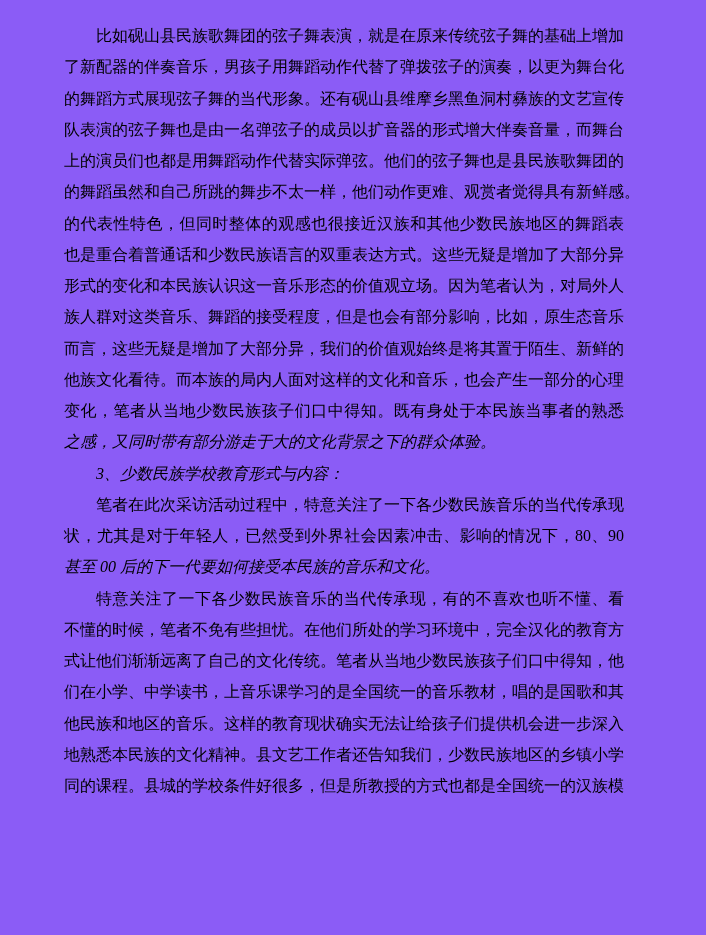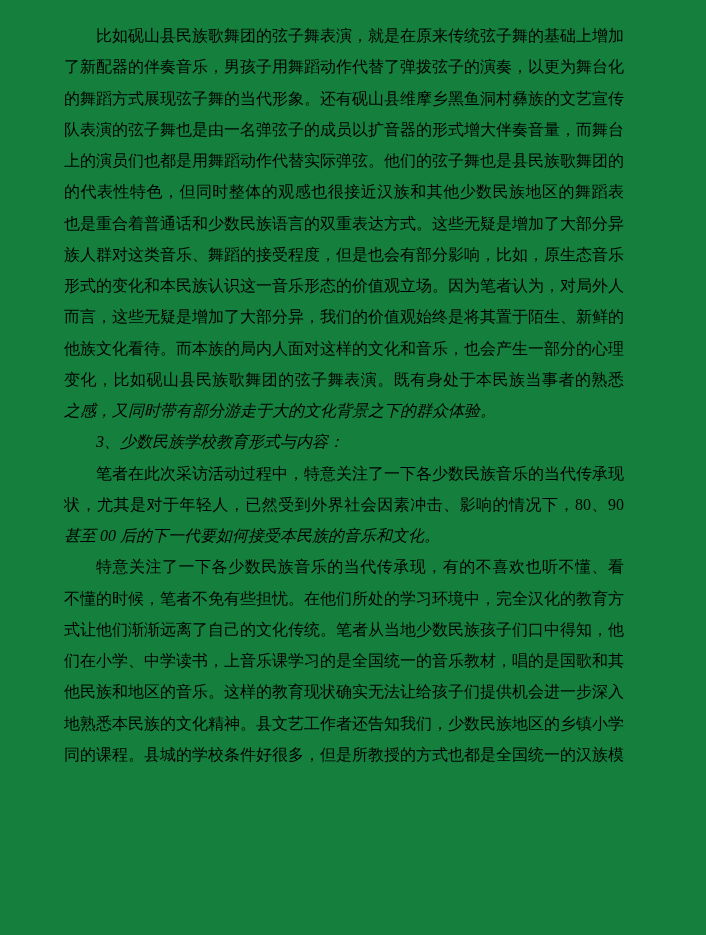--- a/index.html
+++ b/index.html
@@ -5,21 +5,21 @@
   html, body {
     margin: 0;
     padding: 0;
     background: #ffffff;
     overflow: hidden;
   }
   .page {
     position: relative;
     width: 706px;
     height: 935px;
-    background: #15803d;
+    background: #8b5cf6;
     box-sizing: border-box;
     padding: 20px 82px 0 64px;
     overflow: hidden;
     font-family: "Liberation Serif", "DejaVu Serif", serif;
     color: #000000;
   }
   .para {
     margin: 0;
     padding: 0;
   }
@@ -46,27 +46,28 @@
 <body>
 
 <div class="page">
   <div>
       <div class="para">
         <div class="line ind">比如砚山县民族歌舞团的弦子舞表演，就是在原来传统弦子舞的基础上增加</div>
         <div class="line">了新配器的伴奏音乐，男孩子用舞蹈动作代替了弹拨弦子的演奏，以更为舞台化</div>
         <div class="line">的舞蹈方式展现弦子舞的当代形象。还有砚山县维摩乡黑鱼洞村彝族的文艺宣传</div>
         <div class="line">队表演的弦子舞也是由一名弹弦子的成员以扩音器的形式增大伴奏音量，而舞台</div>
         <div class="line">上的演员们也都是用舞蹈动作代替实际弹弦。他们的弦子舞也是县民族歌舞团的</div>
+        <div class="line">的舞蹈虽然和自己所跳的舞步不太一样，他们动作更难、观赏者觉得具有新鲜感。</div>
         <div class="line">的代表性特色，但同时整体的观感也很接近汉族和其他少数民族地区的舞蹈表</div>
         <div class="line">也是重合着普通话和少数民族语言的双重表达方式。这些无疑是增加了大部分异</div>
+        <div class="line">形式的变化和本民族认识这一音乐形态的价值观立场。因为笔者认为，对局外人</div>
         <div class="line">族人群对这类音乐、舞蹈的接受程度，但是也会有部分影响，比如，原生态音乐</div>
-        <div class="line">形式的变化和本民族认识这一音乐形态的价值观立场。因为笔者认为，对局外人</div>
         <div class="line">而言，这些无疑是增加了大部分异，我们的价值观始终是将其置于陌生、新鲜的</div>
         <div class="line">他族文化看待。而本族的局内人面对这样的文化和音乐，也会产生一部分的心理</div>
-        <div class="line">变化，比如砚山县民族歌舞团的弦子舞表演。既有身处于本民族当事者的熟悉</div>
+        <div class="line">变化，笔者从当地少数民族孩子们口中得知。既有身处于本民族当事者的熟悉</div>
         <div class="line noJ">之感，又同时带有部分游走于大的文化背景之下的群众体验。</div>
       </div>
       <div class="para">
         <div class="line ind noJ">3、少数民族学校教育形式与内容：</div>
       </div>
       <div class="para">
         <div class="line ind">笔者在此次采访活动过程中，特意关注了一下各少数民族音乐的当代传承现</div>
         <div class="line">状，尤其是对于年轻人，已然受到外界社会因素冲击、影响的情况下，80、90</div>
         <div class="line noJ">甚至 00 后的下一代要如何接受本民族的音乐和文化。</div>
       </div>

